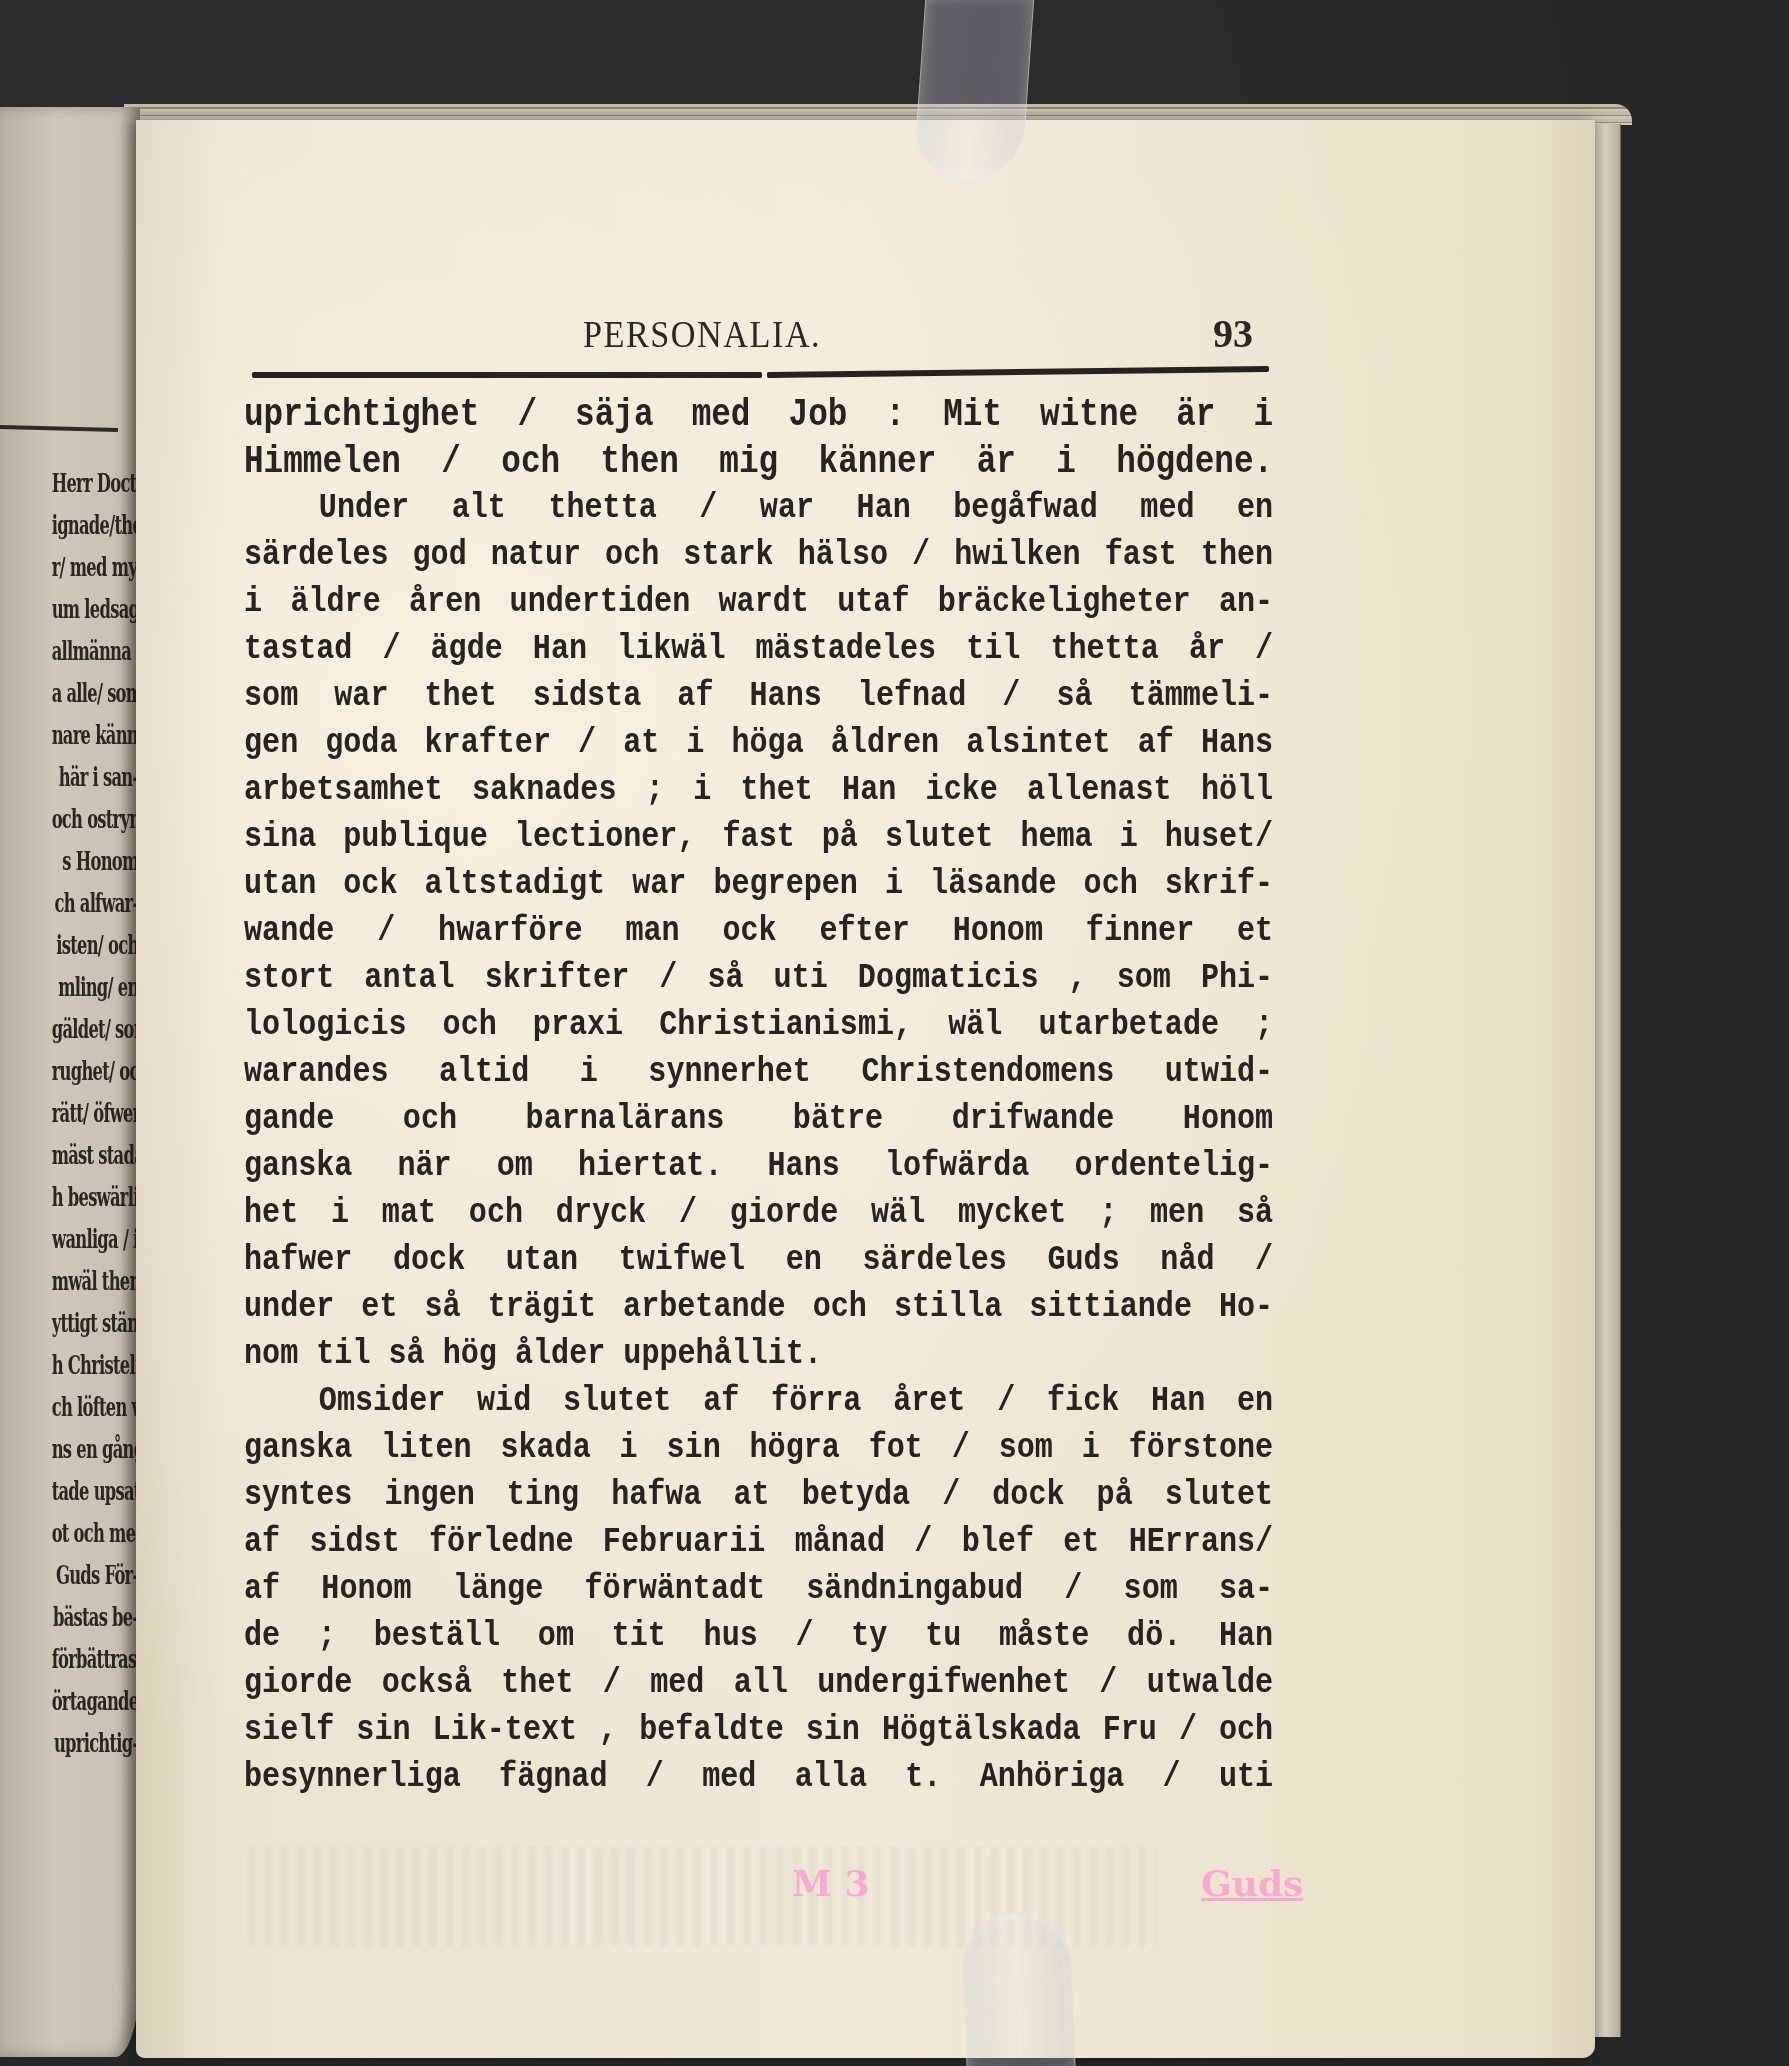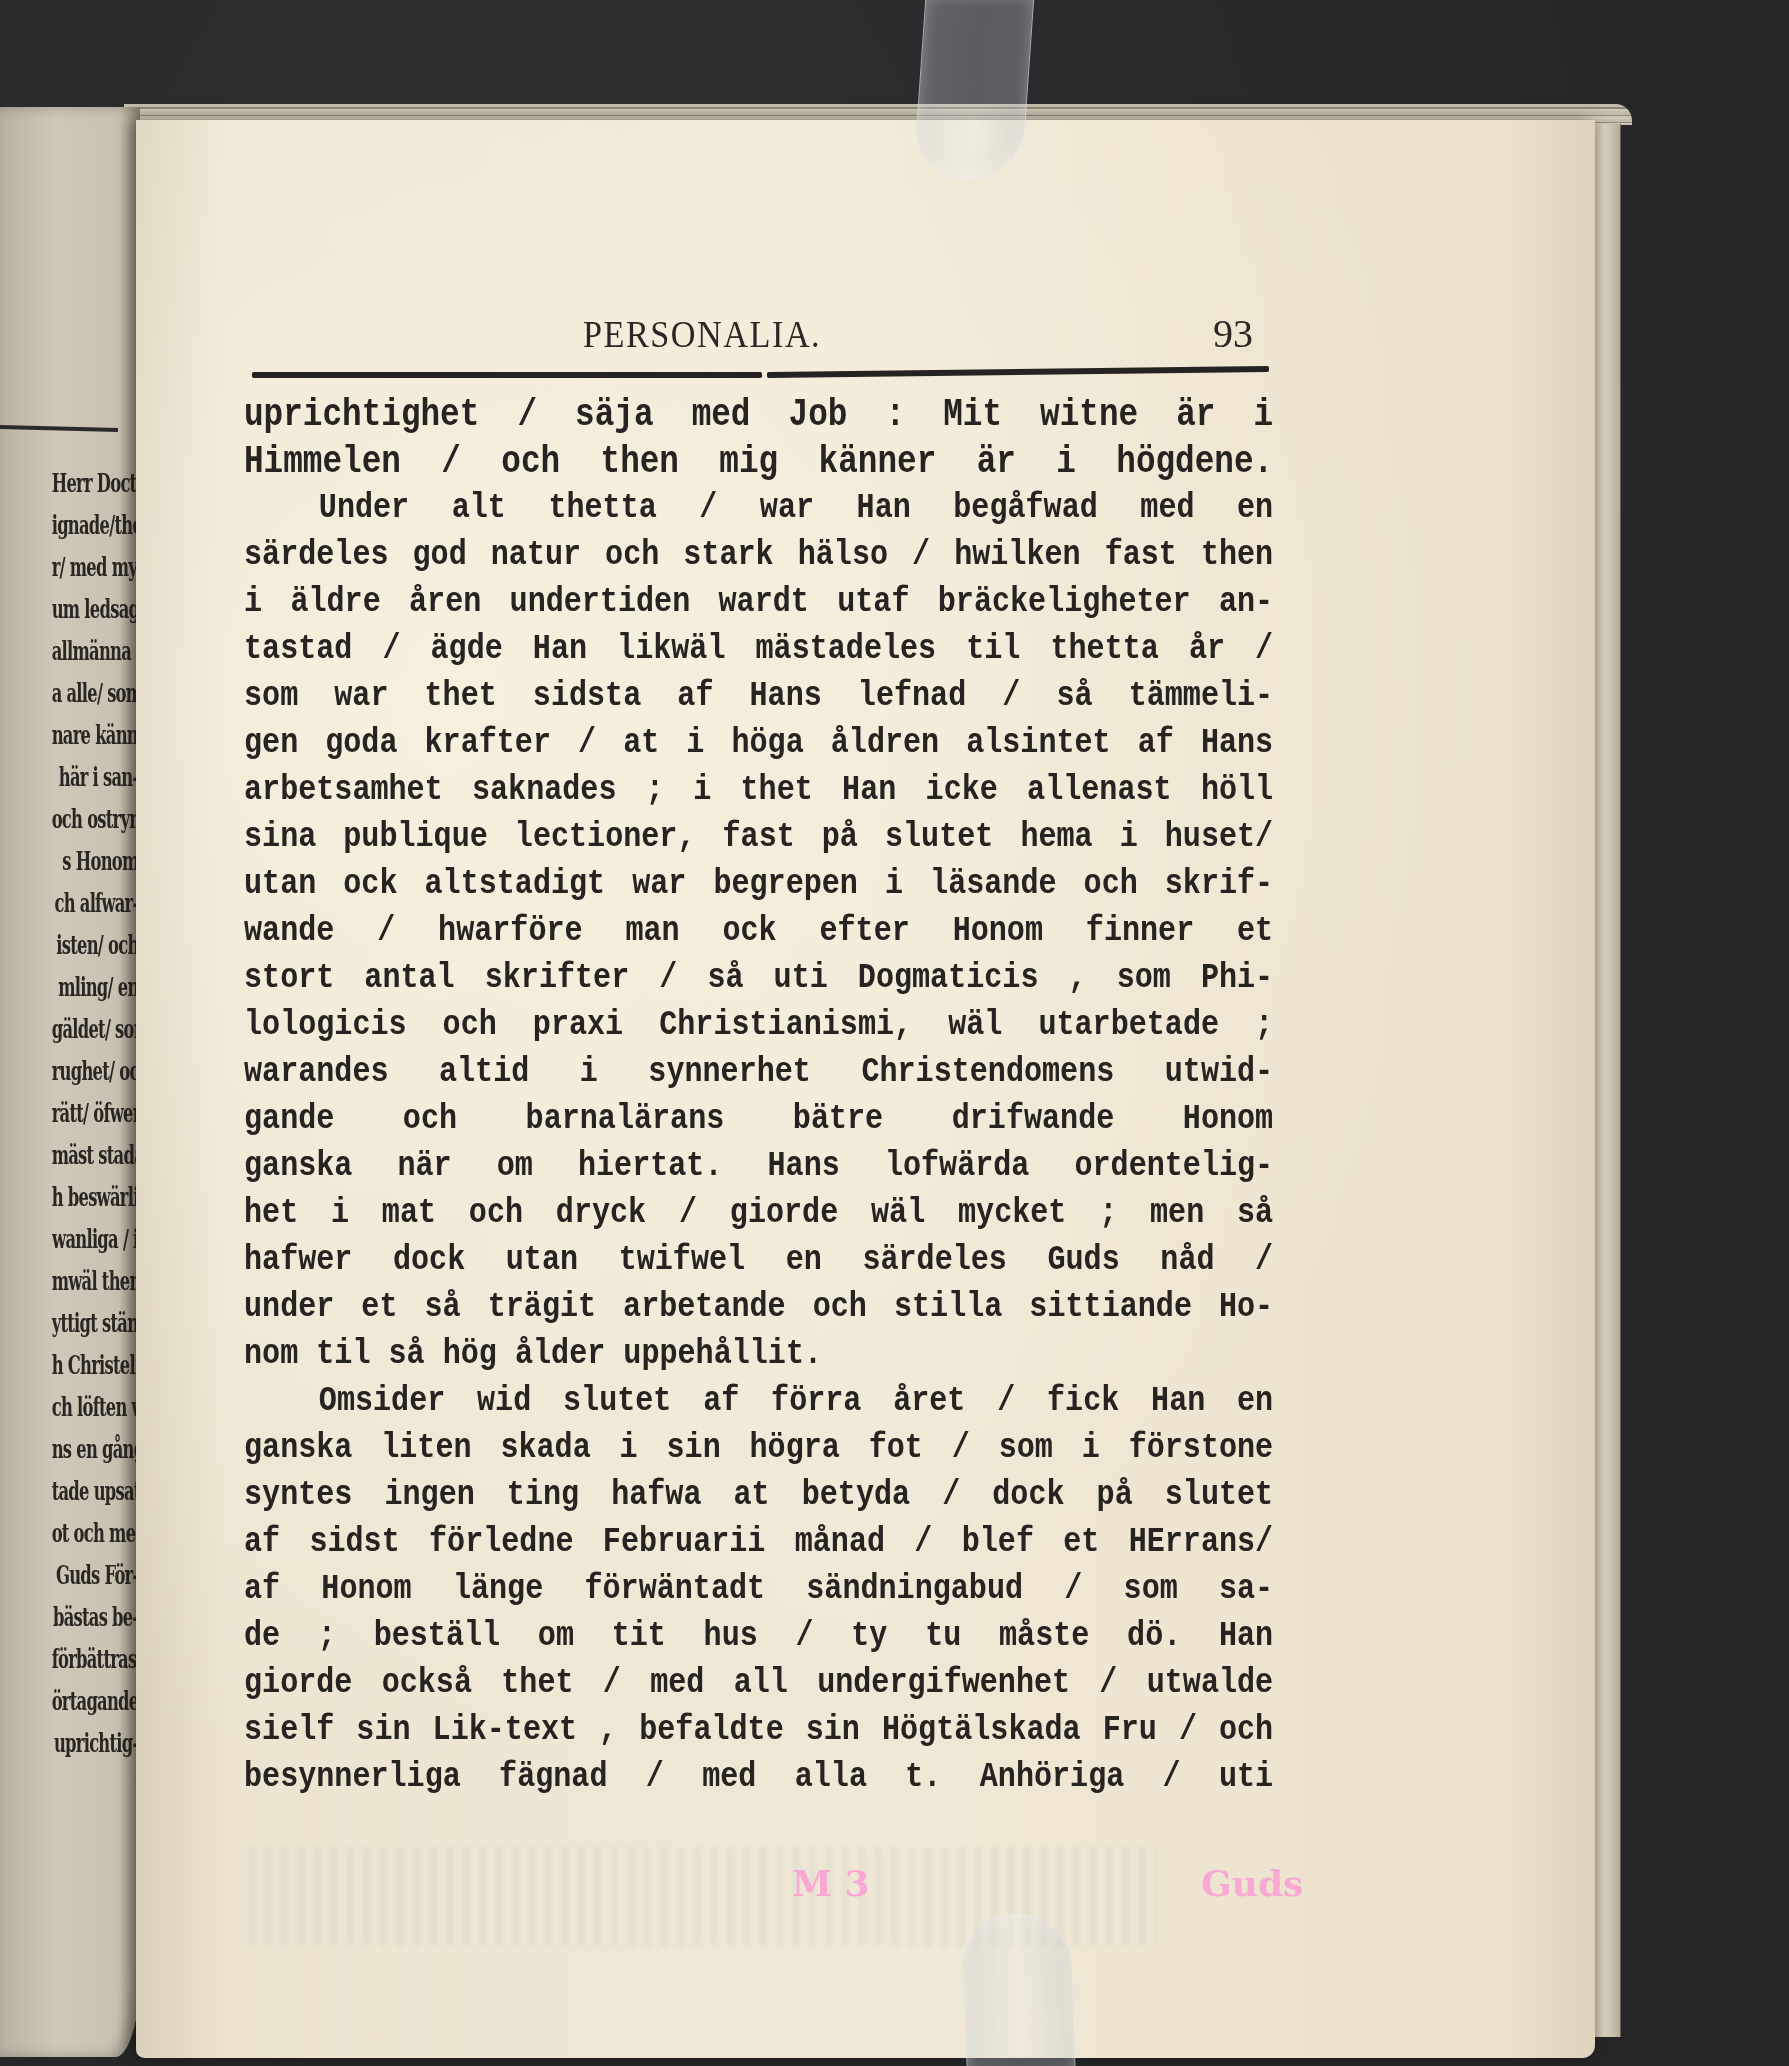--- a/index.html
+++ b/index.html
@@ -107,20 +107,21 @@
       transform: scaleX(0.9);
       transform-origin: left top;
     }
     .page-number {
       position: absolute;
       left: 1213px;
       top: 310px;
       font-family: "Liberation Serif", serif;
       font-size: 40px;
       color: #2a2724;
+      font-weight: bold;
     }
     .head-rule {
       position: absolute;
       top: 372px;
       height: 5.8px;
       background: #252321;
       border-radius: 1.7px;
     }
     .head-rule.left { left: 252px; width: 510px; }
     .head-rule.right { left: 767px; width: 502px; transform: rotate(-0.7deg); transform-origin: left center; }
@@ -151,21 +152,21 @@
     .catchline {
       position: absolute;
       top: 1862px;
       font-family: "DejaVu Serif", serif;
       font-weight: bold;
       font-size: 36px;
       color: #f9a8d4;
       margin-left: 36px;
     }
     .signature { left: 756px; }
-    .catchword { left: 1165px; }
+    .catchword { left: 1165px; text-decoration: underline; }
     
     .showthrough {
       position: absolute;
       left: 248px;
       top: 1847px;
       width: 909px;
       height: 99px;
       background: repeating-linear-gradient(90deg, rgba(150,160,170,0.10) 0 7.4px, rgba(0,0,0,0) 7.4px 16.5px);
       filter: blur(1.7px);
     }

